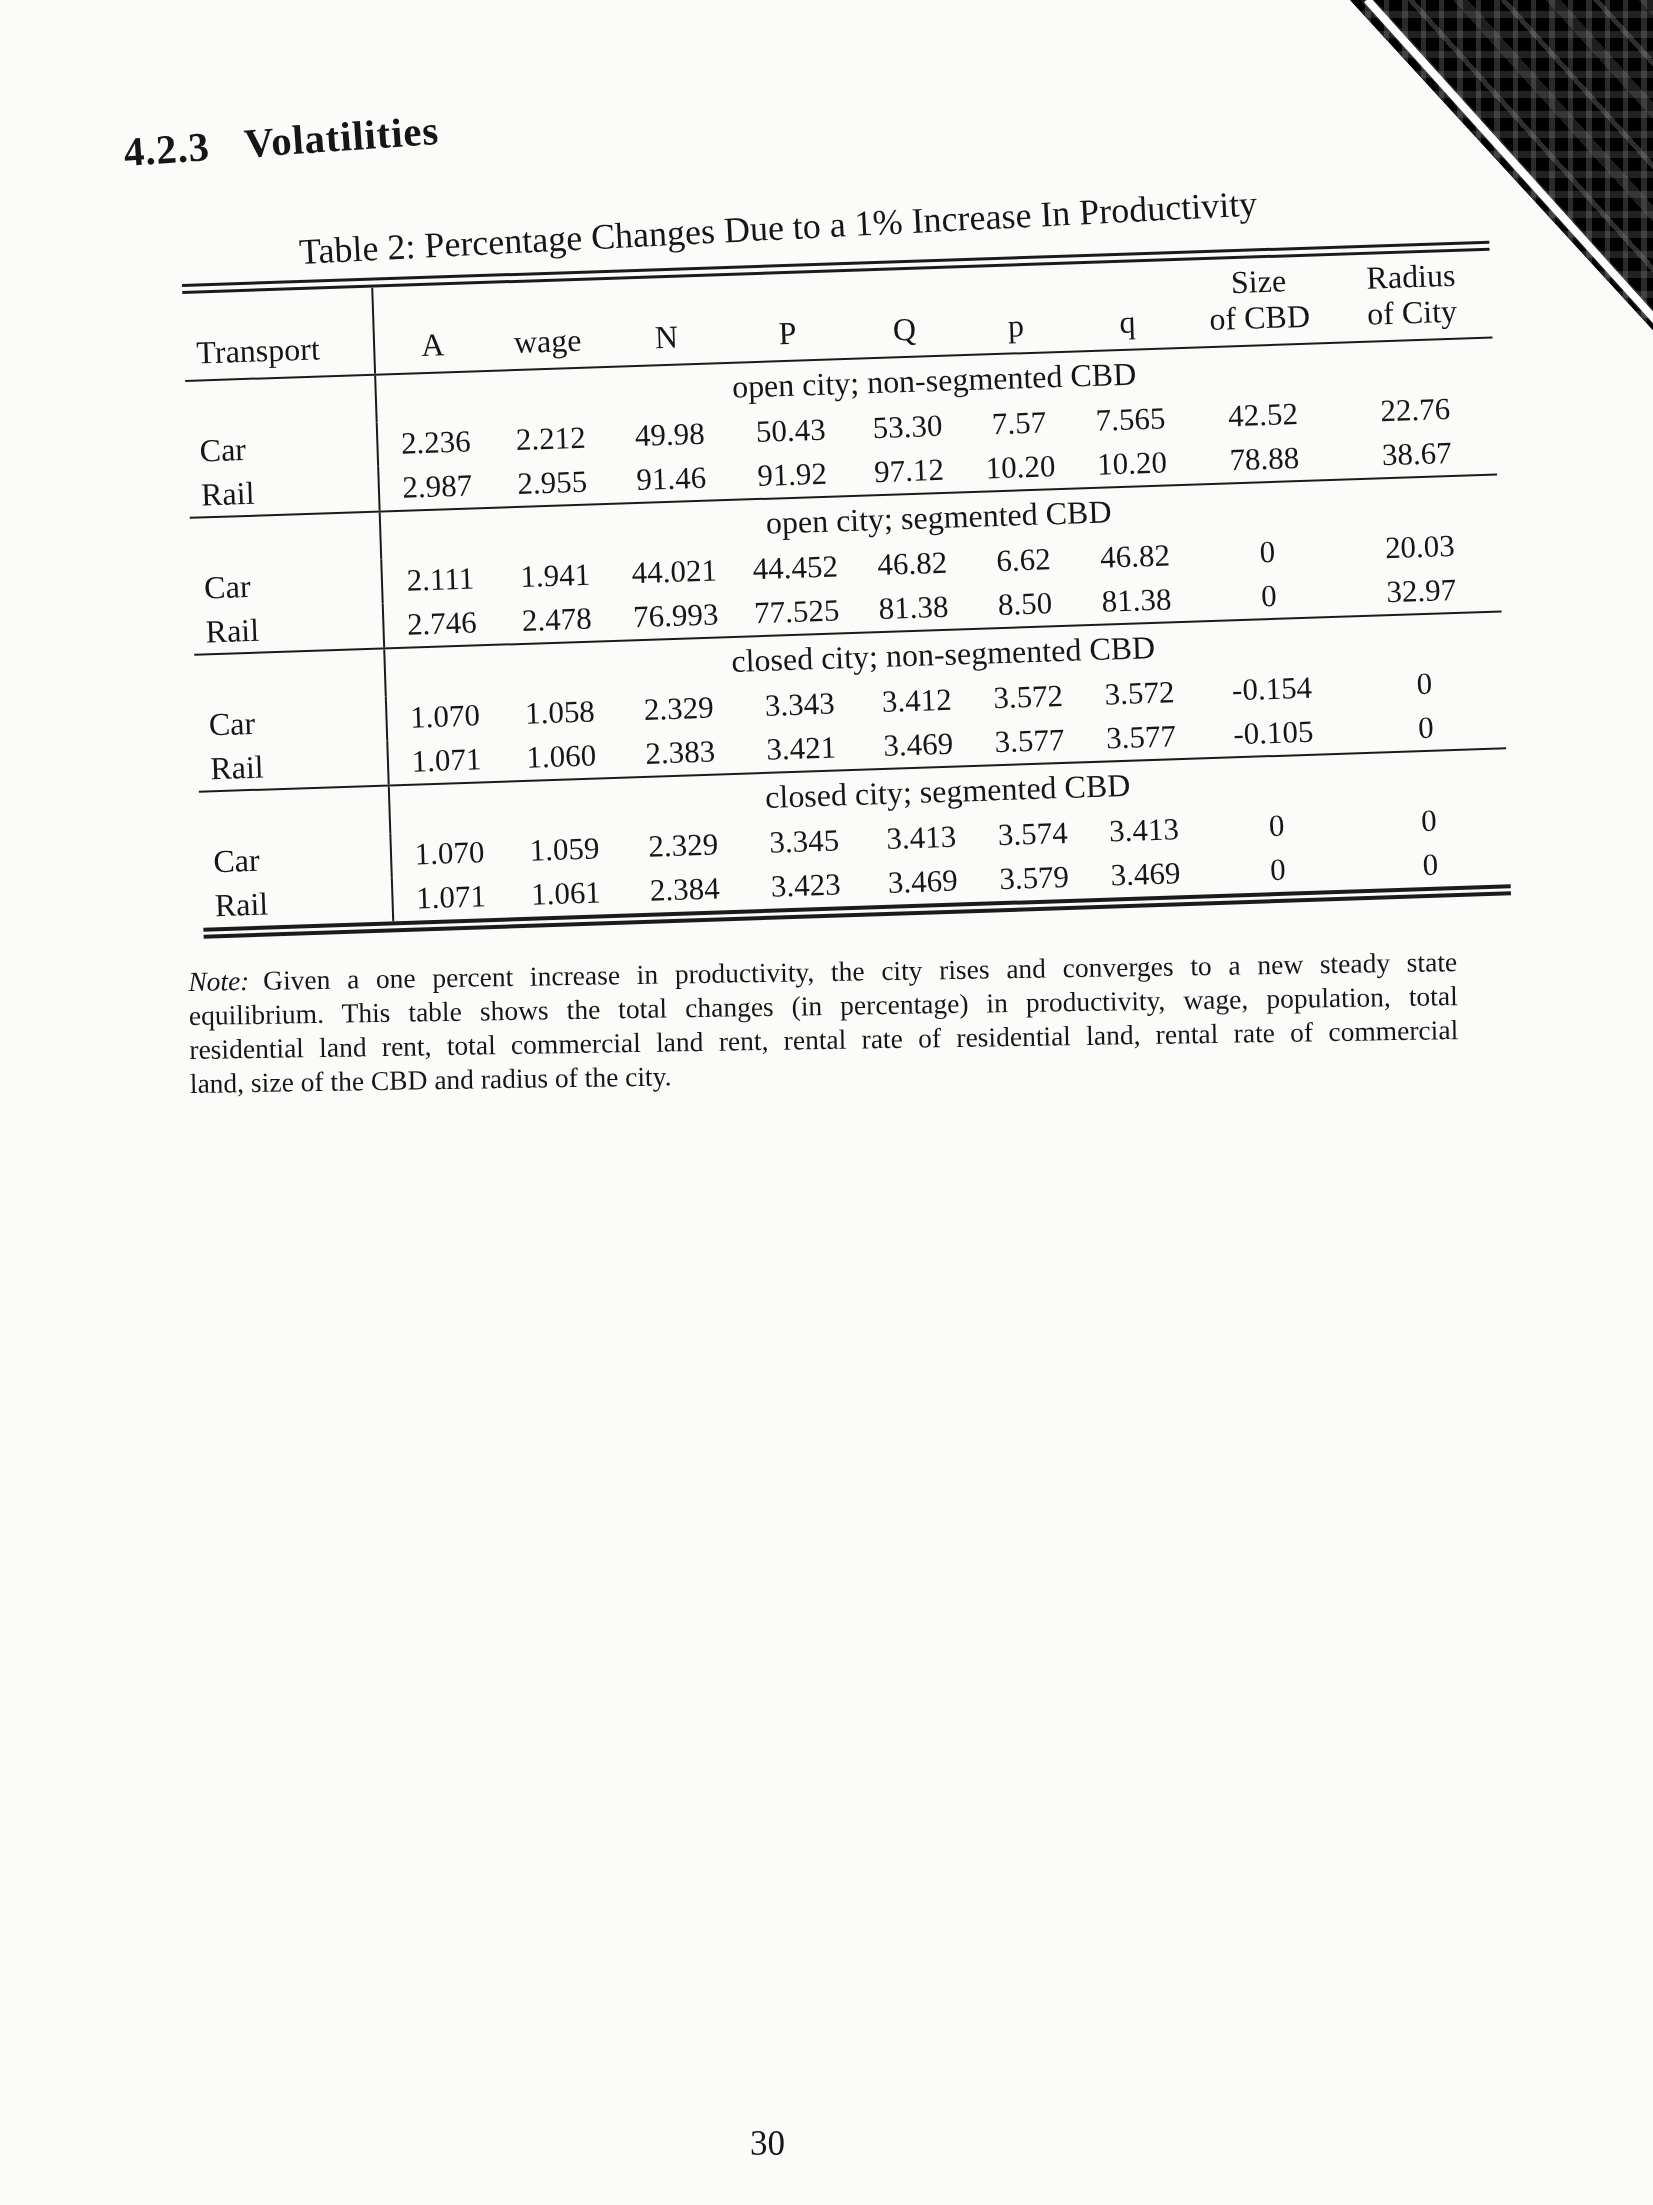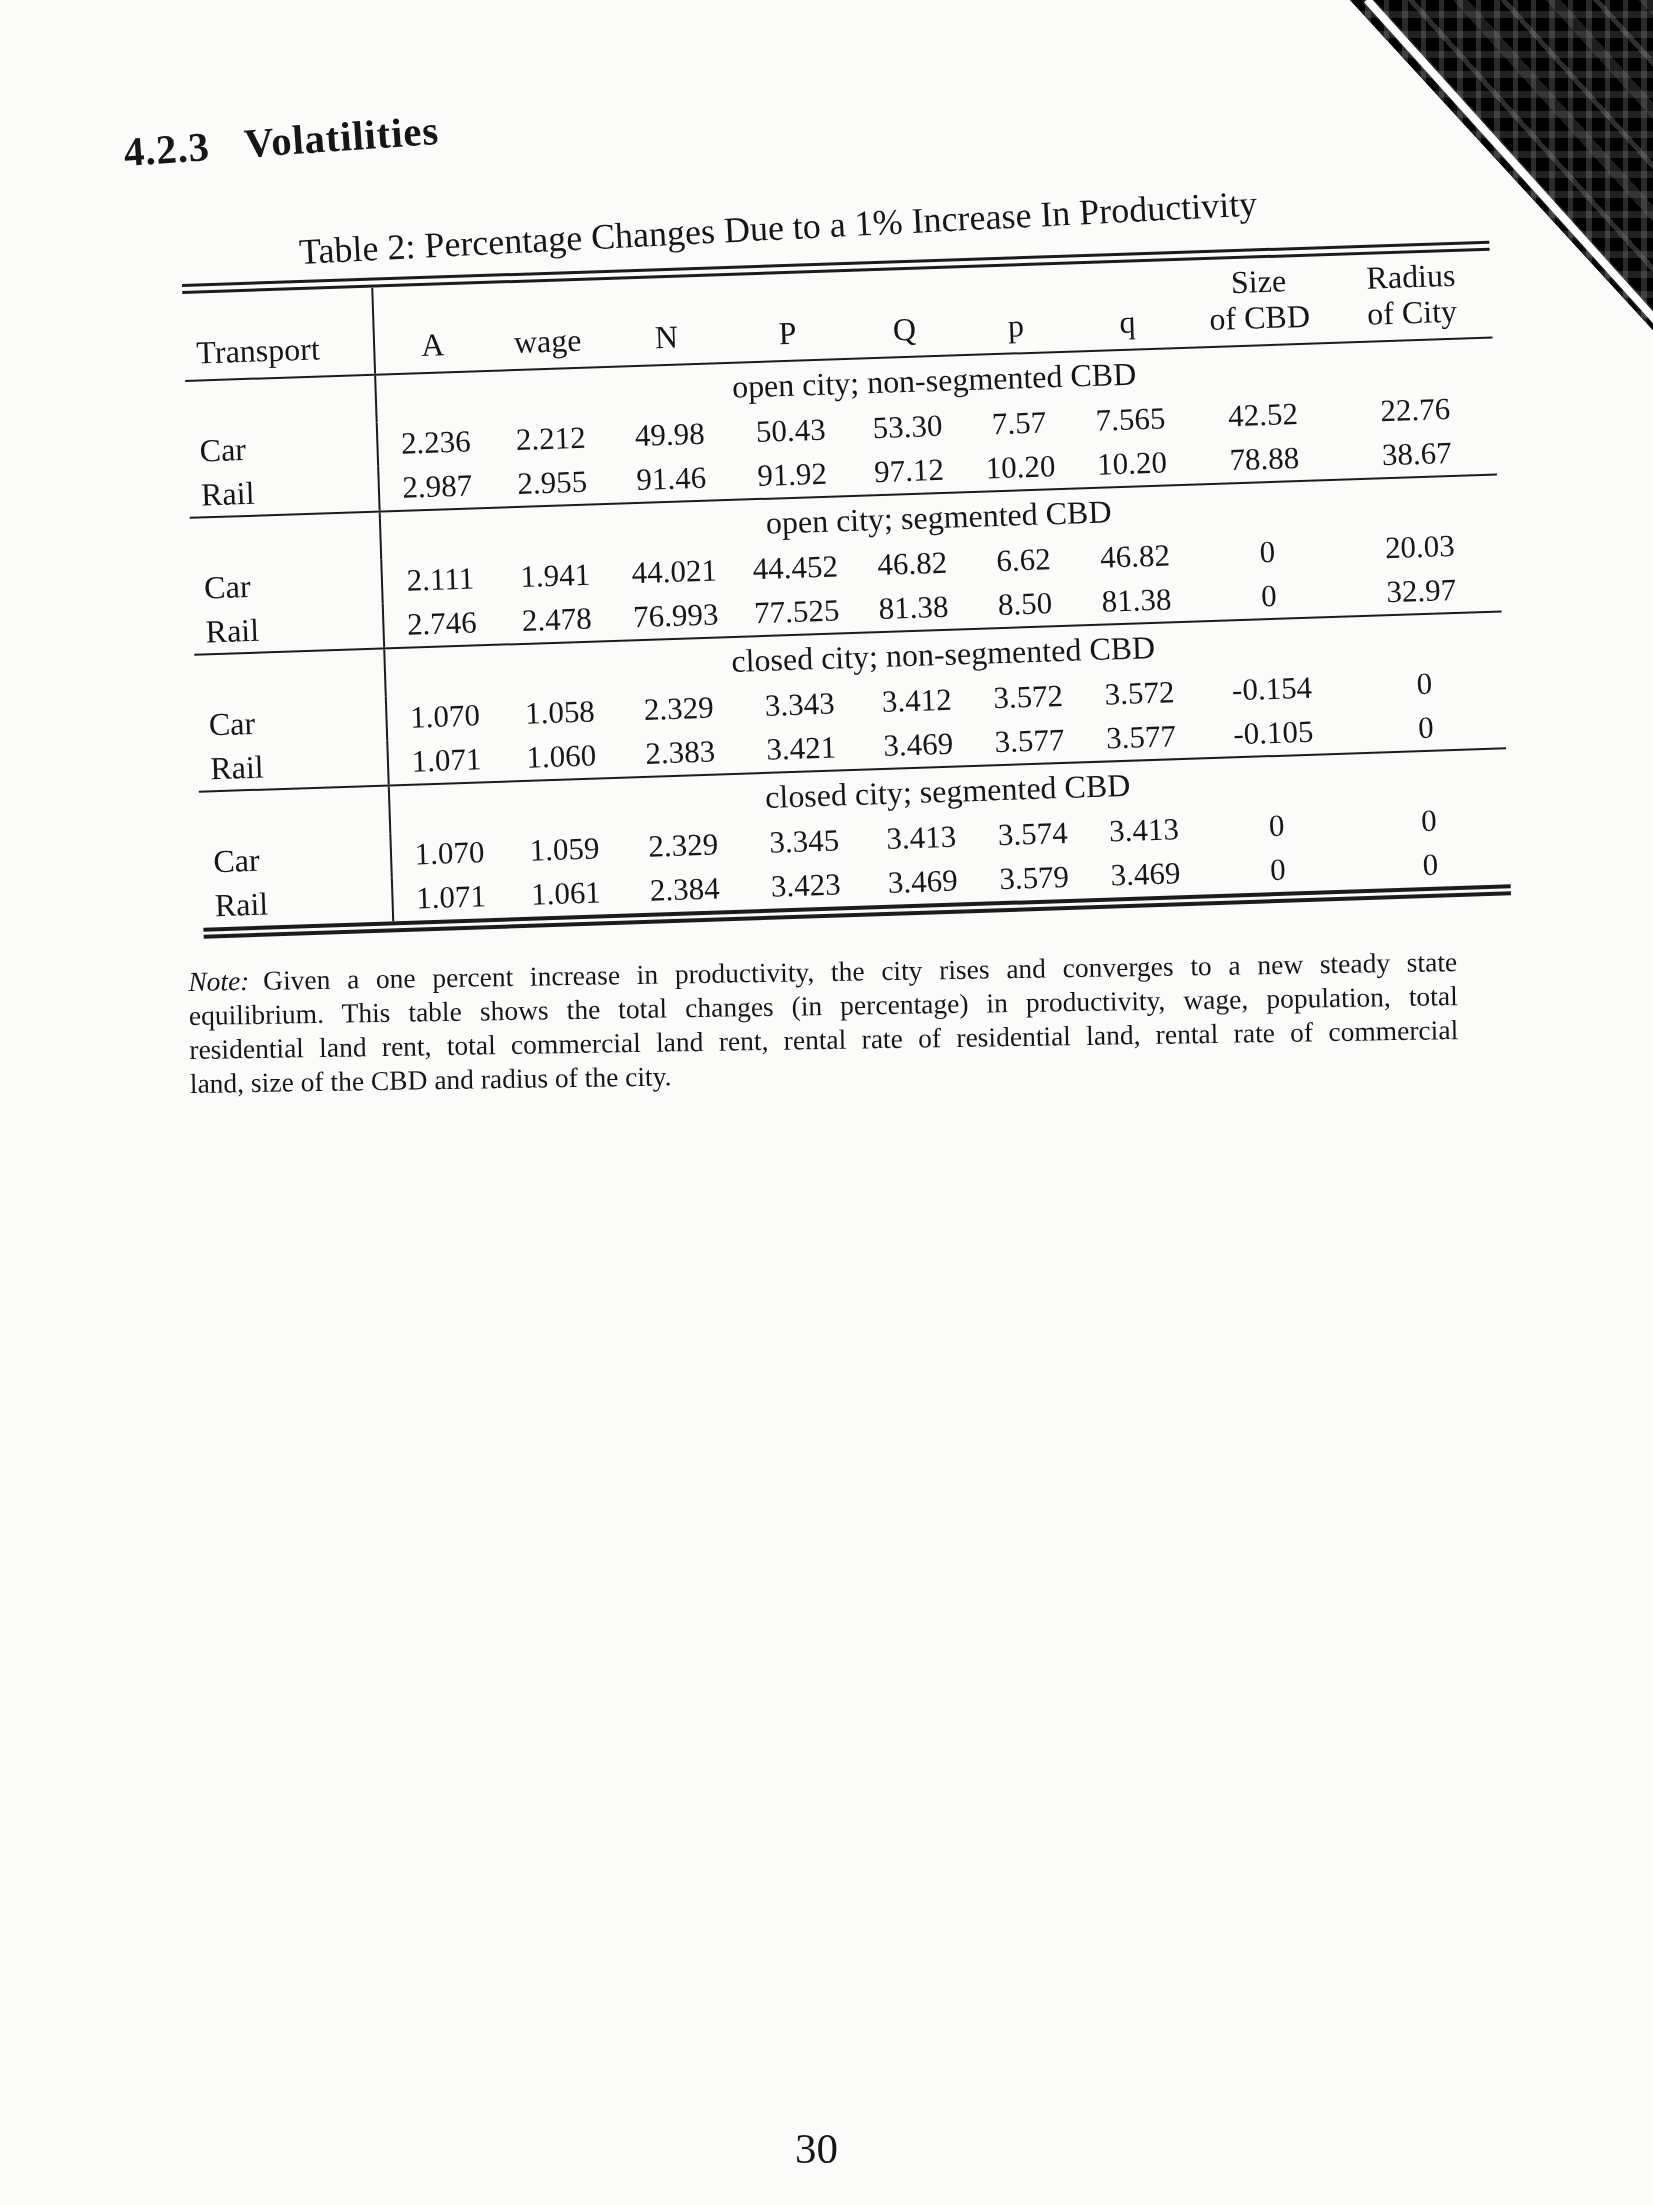--- a/index.html
+++ b/index.html
@@ -73,21 +73,21 @@
     position:absolute;left:188px;top:965px;width:1269px;
     font-size:27.5px;line-height:34px;
     transform:rotate(-0.9deg);transform-origin:0 0;
   }
   .note-line{text-align:justify;text-align-last:justify;}
   .note-line.last{text-align-last:left;}
   .note-label{font-style:italic;margin-right:13.8px;}
 
   
   .page-number{
-    position:absolute;left:795px;top:2124px;font-size:43px;
+    position:absolute;left:750px;top:2124px;font-size:35px;
   }
 </style>
 </head>
 <body>
 
 <div class="page">
 
   <div class="scan-corner">
     <div class="scan-stripe"></div>
   </div>

